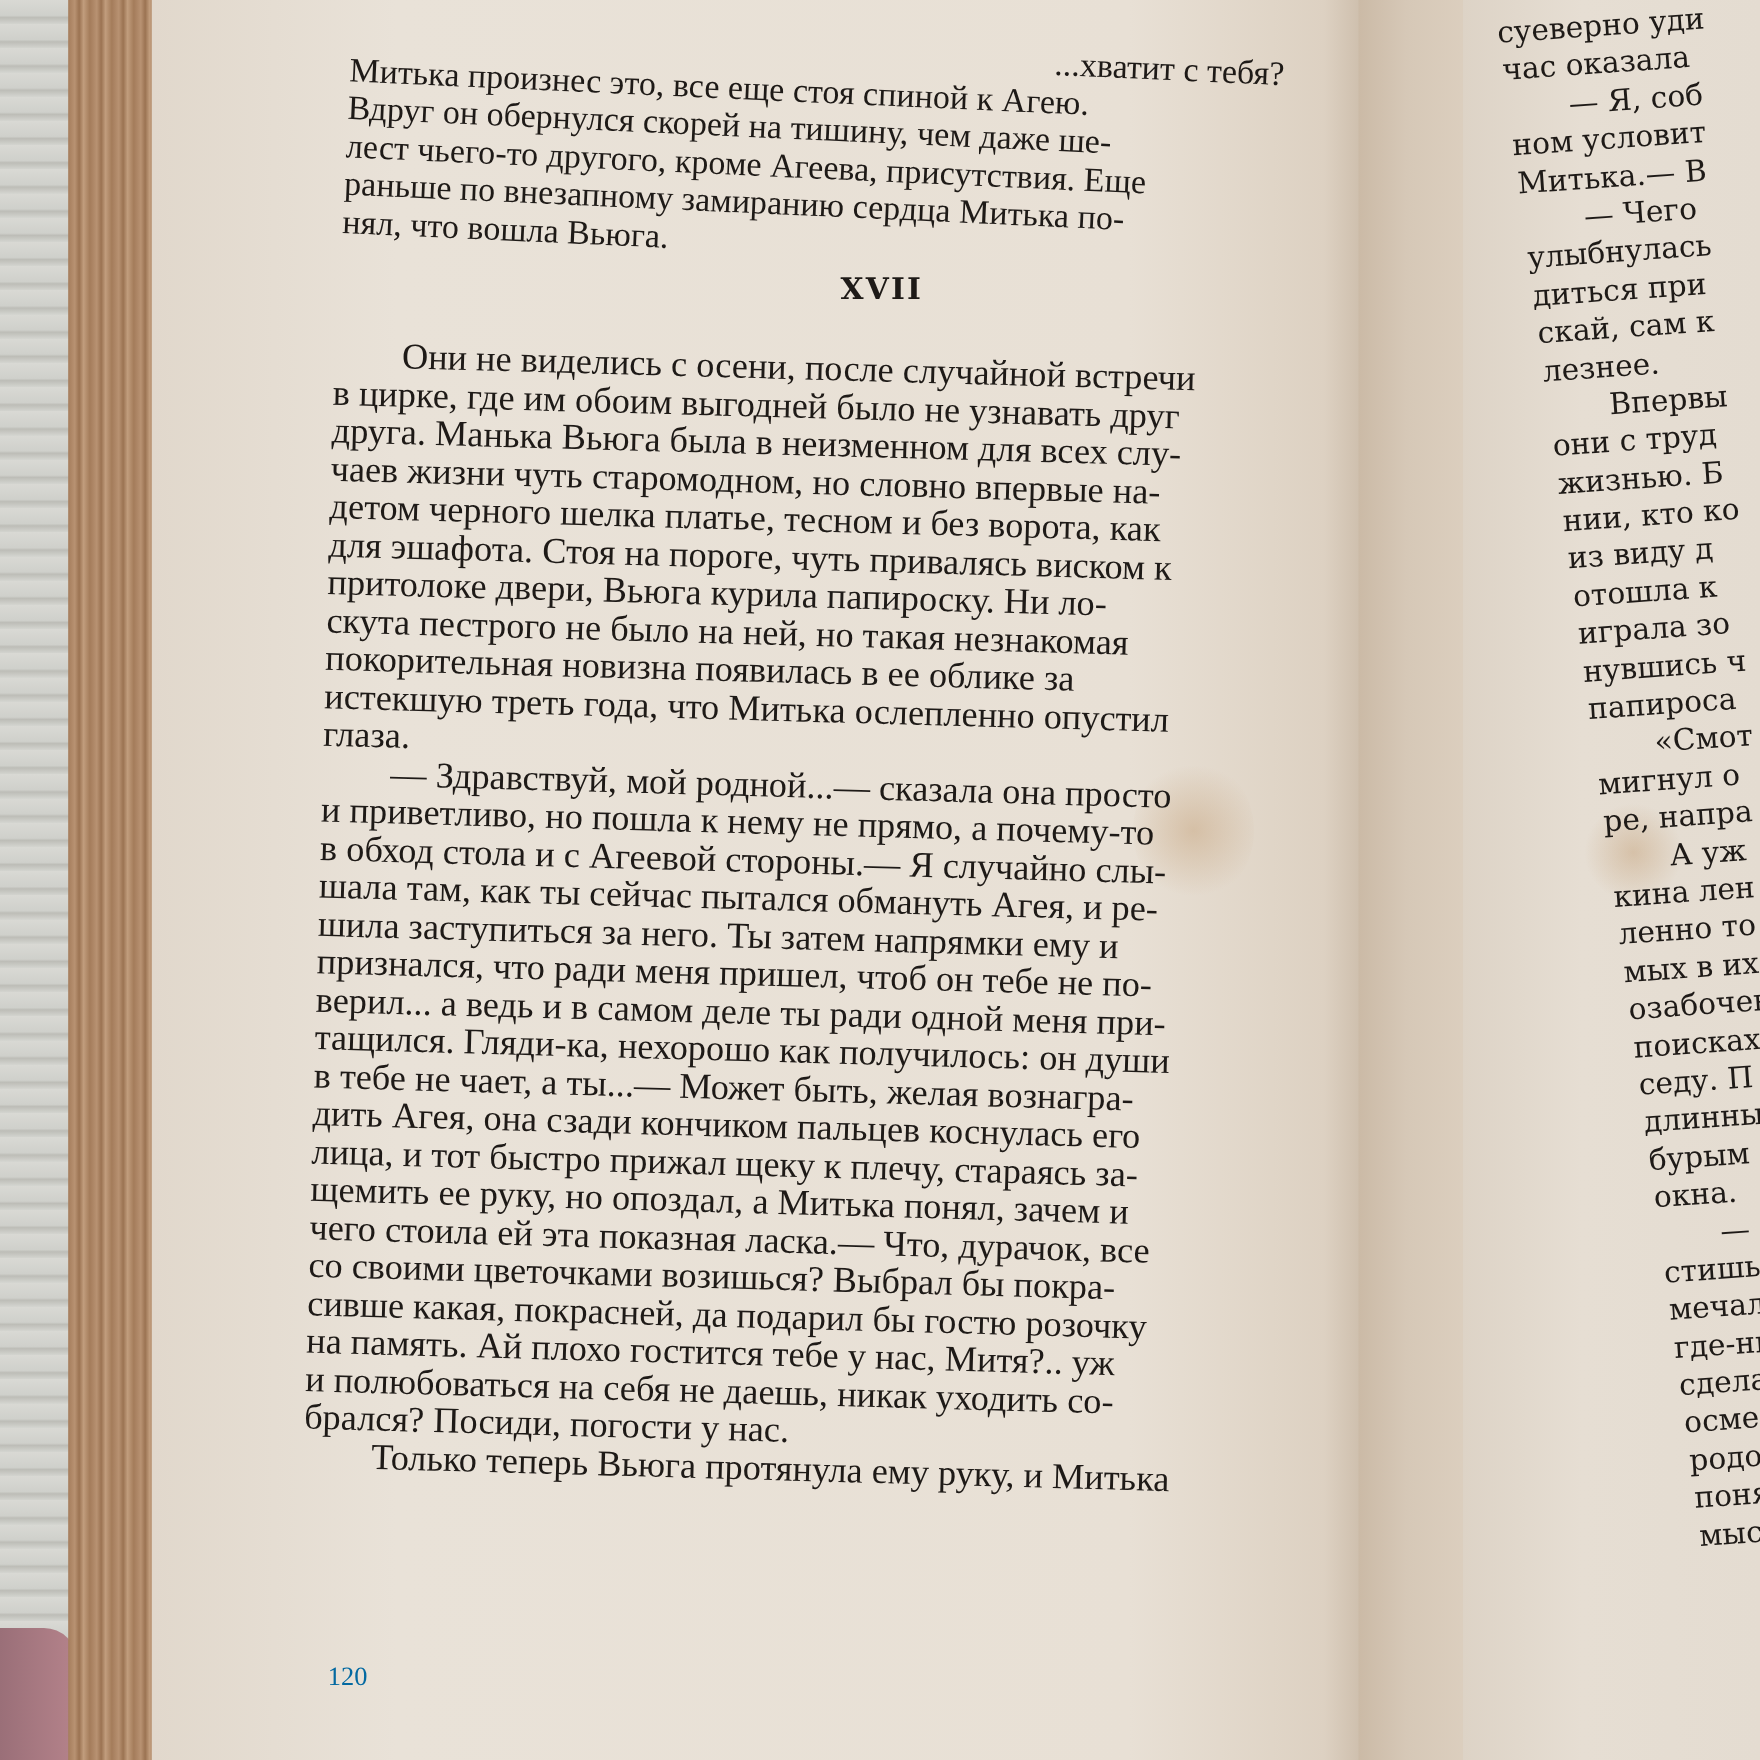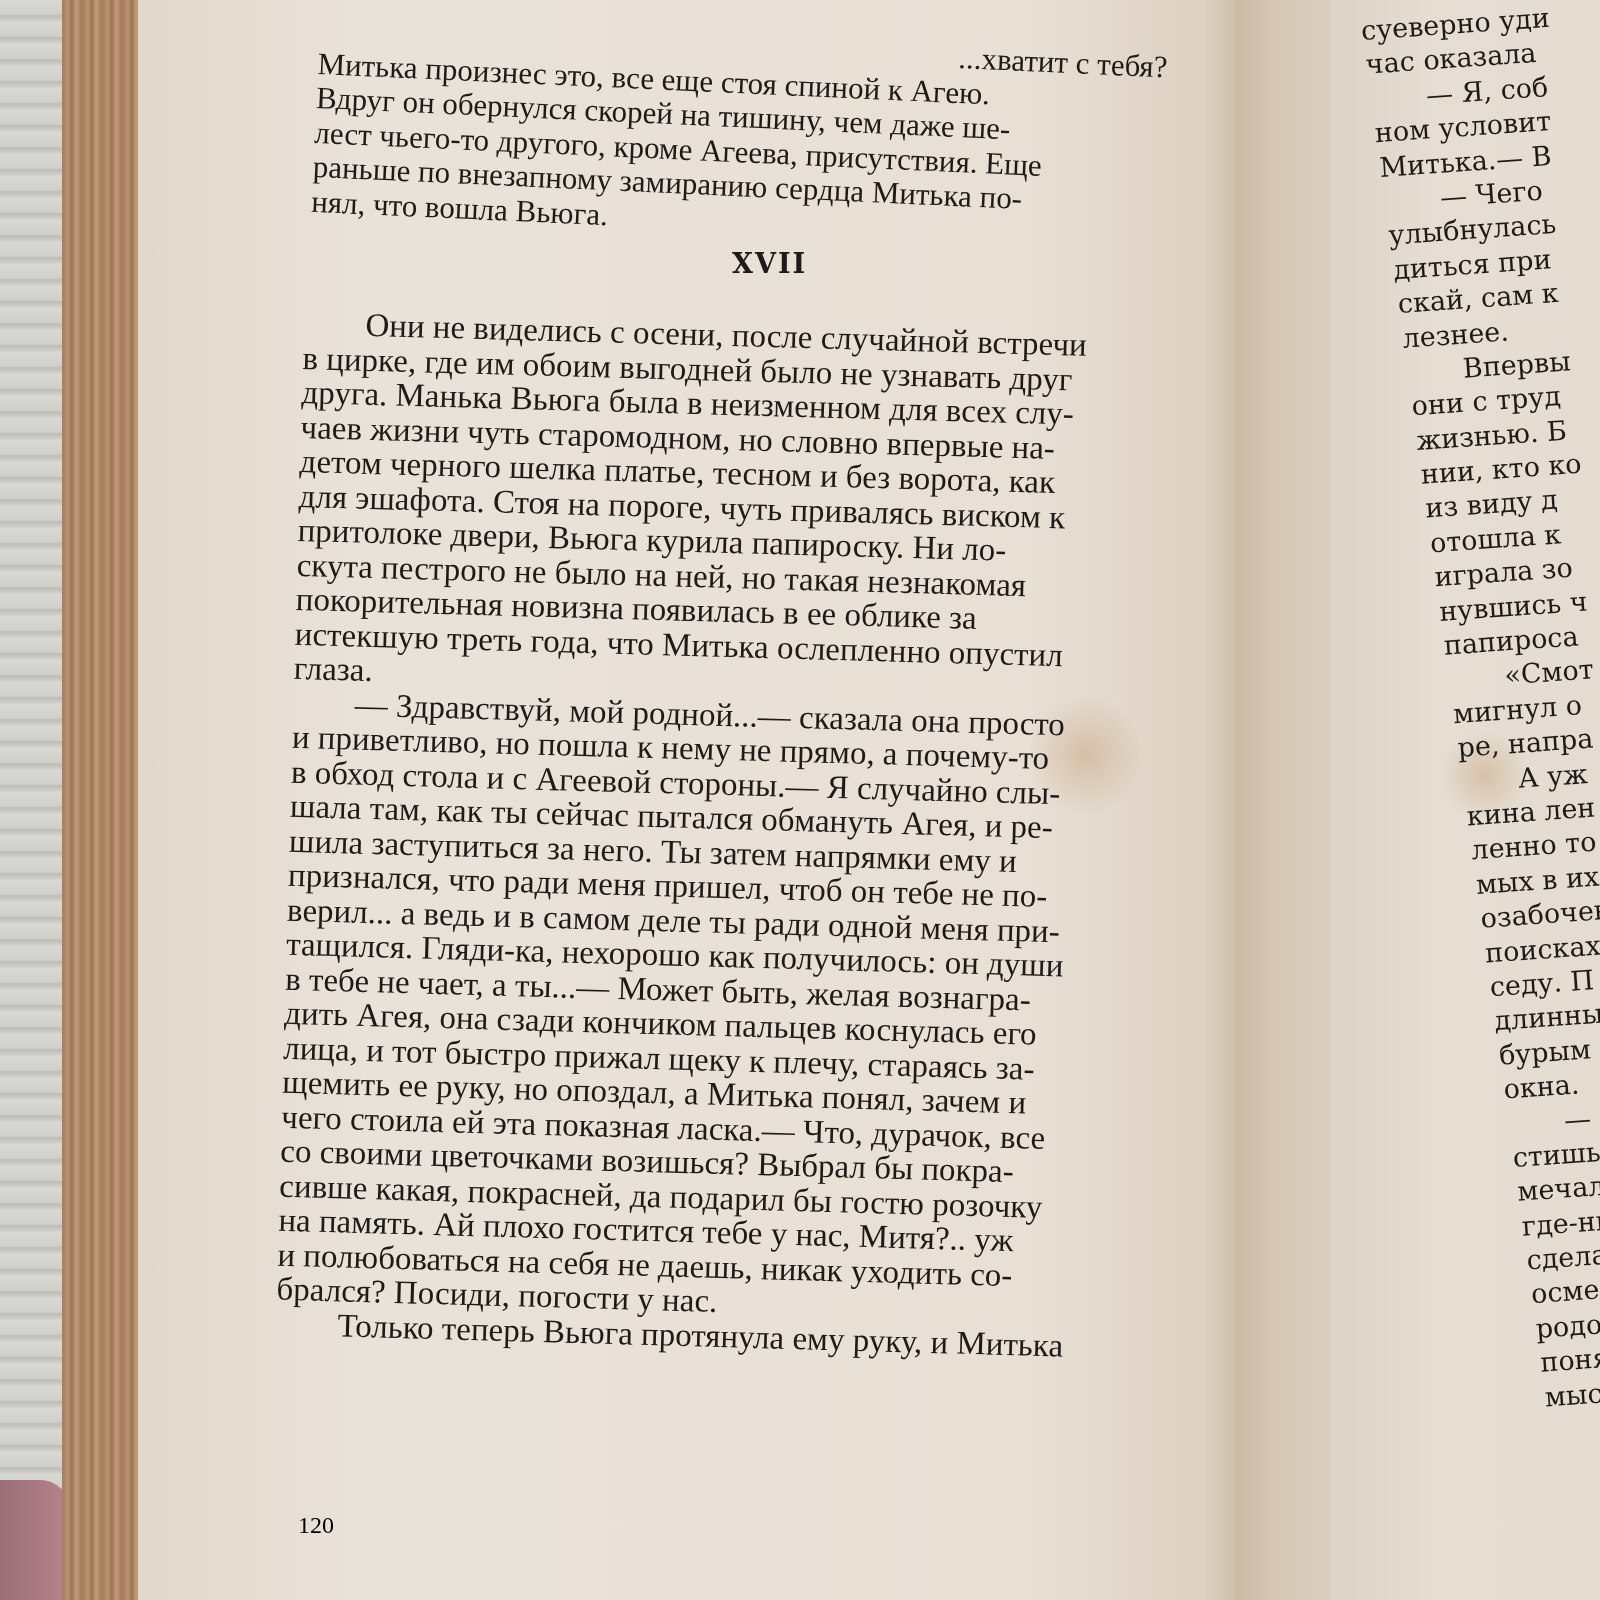--- a/index.html
+++ b/index.html
@@ -52,29 +52,29 @@
     position: absolute;
     color: #1e1a17;
     font-family: "Liberation Serif", serif;
     font-size: 33px;
     line-height: 34.5px;
     white-space: nowrap;
   }
   .text-block .line { display: block; height: 34.5px; }
   .top-block { left: 320px; top: 12px; transform: rotate(2.6deg); transform-origin: left top; font-size: 31px; }
   .chapter {
-    position: absolute; left: 732px; top: 248px;
+    position: absolute; left: 764px; top: 248px;
     font-family: "DejaVu Serif", serif; font-weight: bold; font-size: 27px; color: #1e1a17;
     letter-spacing: 2px;
   }
   .main-block { left: 304px; top: 306px; transform: rotate(1.6deg); transform-origin: left top; }
   .main-block .indent { padding-left: 62px; }
   .page-number {
     position: absolute; left: 298px; top: 1512px; font-size: 24px;
-    font-family: "Liberation Serif", serif; color: #000000;
+    font-family: "Liberation Serif", serif; color: #0369a1;
   }
   .right-block {
     position: absolute; left: 1360px; top: 14px; transform: rotate(-4deg); transform-origin: left top;
     font-family: "DejaVu Serif", serif; font-size: 27px; line-height: 34.4px; color: #1e1a17;
     white-space: nowrap;
   }
   .right-block .line { display: block; height: 34.4px; }
 </style>
 </head>
 <body>

